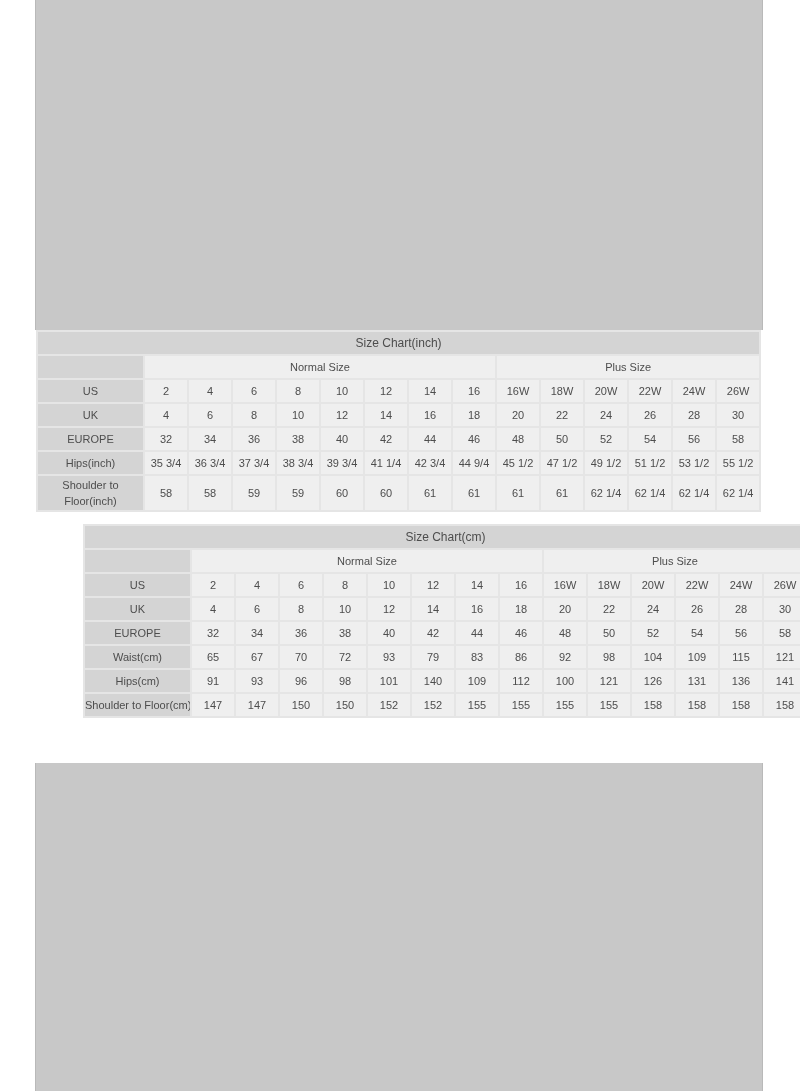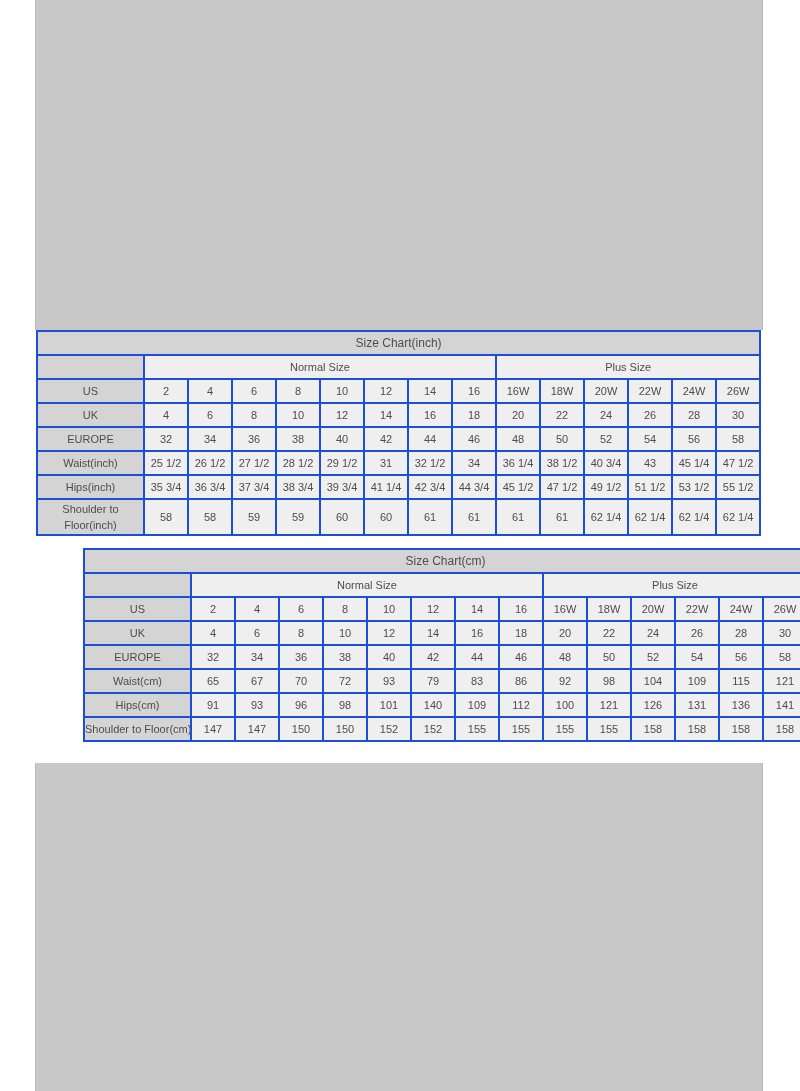--- a/index.html
+++ b/index.html
@@ -13,21 +13,21 @@
     background:#c8c8c8;
     border-left:1px solid #b9b9b9;border-right:1px solid #b9b9b9;
     box-sizing:border-box;
   }
   .panel{
     position:absolute;left:35px;top:330px;width:728px;height:433px;
     background:#ffffff;
   }
   table.size-table{
     border-collapse:separate;border-spacing:2px;table-layout:fixed;
-    width:724px;margin-left:1px;font-size:11px;background:#1d4ed8;
+    width:724px;margin-left:1px;font-size:11px;background:#e5e5e5;
   }
   table.size-table + table.size-table{margin-top:12px;margin-left:48px;}
   col.label-col{width:105px;}
   col.data-col{width:42px;}
   .size-table td{
     height:20px;padding:1px 2px;text-align:center;vertical-align:middle;
     background:#efefef;line-height:16px;overflow:hidden;
   }
   .size-table td.hdr{background:#d4d4d4;}
   .size-table td.title-cell{font-size:12px;}
@@ -112,46 +112,29 @@
           <td class="size-cell">44</td>
           <td class="size-cell">46</td>
           <td class="size-cell">48</td>
           <td class="size-cell">50</td>
           <td class="size-cell">52</td>
           <td class="size-cell">54</td>
           <td class="size-cell">56</td>
           <td class="size-cell">58</td>
         </tr>
         <tr>
-          <td class="hdr row-label">Waist(inch)</td>
-          <td class="size-cell">25 1/2</td>
-          <td class="size-cell">26 1/2</td>
-          <td class="size-cell">27 1/2</td>
-          <td class="size-cell">28 1/2</td>
-          <td class="size-cell">29 1/2</td>
-          <td class="size-cell">31</td>
-          <td class="size-cell">32 1/2</td>
-          <td class="size-cell">34</td>
-          <td class="size-cell">36 1/4</td>
-          <td class="size-cell">38 1/2</td>
-          <td class="size-cell">40 3/4</td>
-          <td class="size-cell">43</td>
-          <td class="size-cell">45 1/4</td>
-          <td class="size-cell">47 1/2</td>
-        </tr>
-        <tr>
           <td class="hdr row-label">Hips(inch)</td>
           <td class="size-cell">35 3/4</td>
           <td class="size-cell">36 3/4</td>
           <td class="size-cell">37 3/4</td>
           <td class="size-cell">38 3/4</td>
           <td class="size-cell">39 3/4</td>
           <td class="size-cell">41 1/4</td>
           <td class="size-cell">42 3/4</td>
-          <td class="size-cell">44 3/4</td>
+          <td class="size-cell">44 9/4</td>
           <td class="size-cell">45 1/2</td>
           <td class="size-cell">47 1/2</td>
           <td class="size-cell">49 1/2</td>
           <td class="size-cell">51 1/2</td>
           <td class="size-cell">53 1/2</td>
           <td class="size-cell">55 1/2</td>
         </tr>
         <tr>
           <td class="hdr row-label">Shoulder to Floor(inch)</td>
           <td class="size-cell">58</td>

